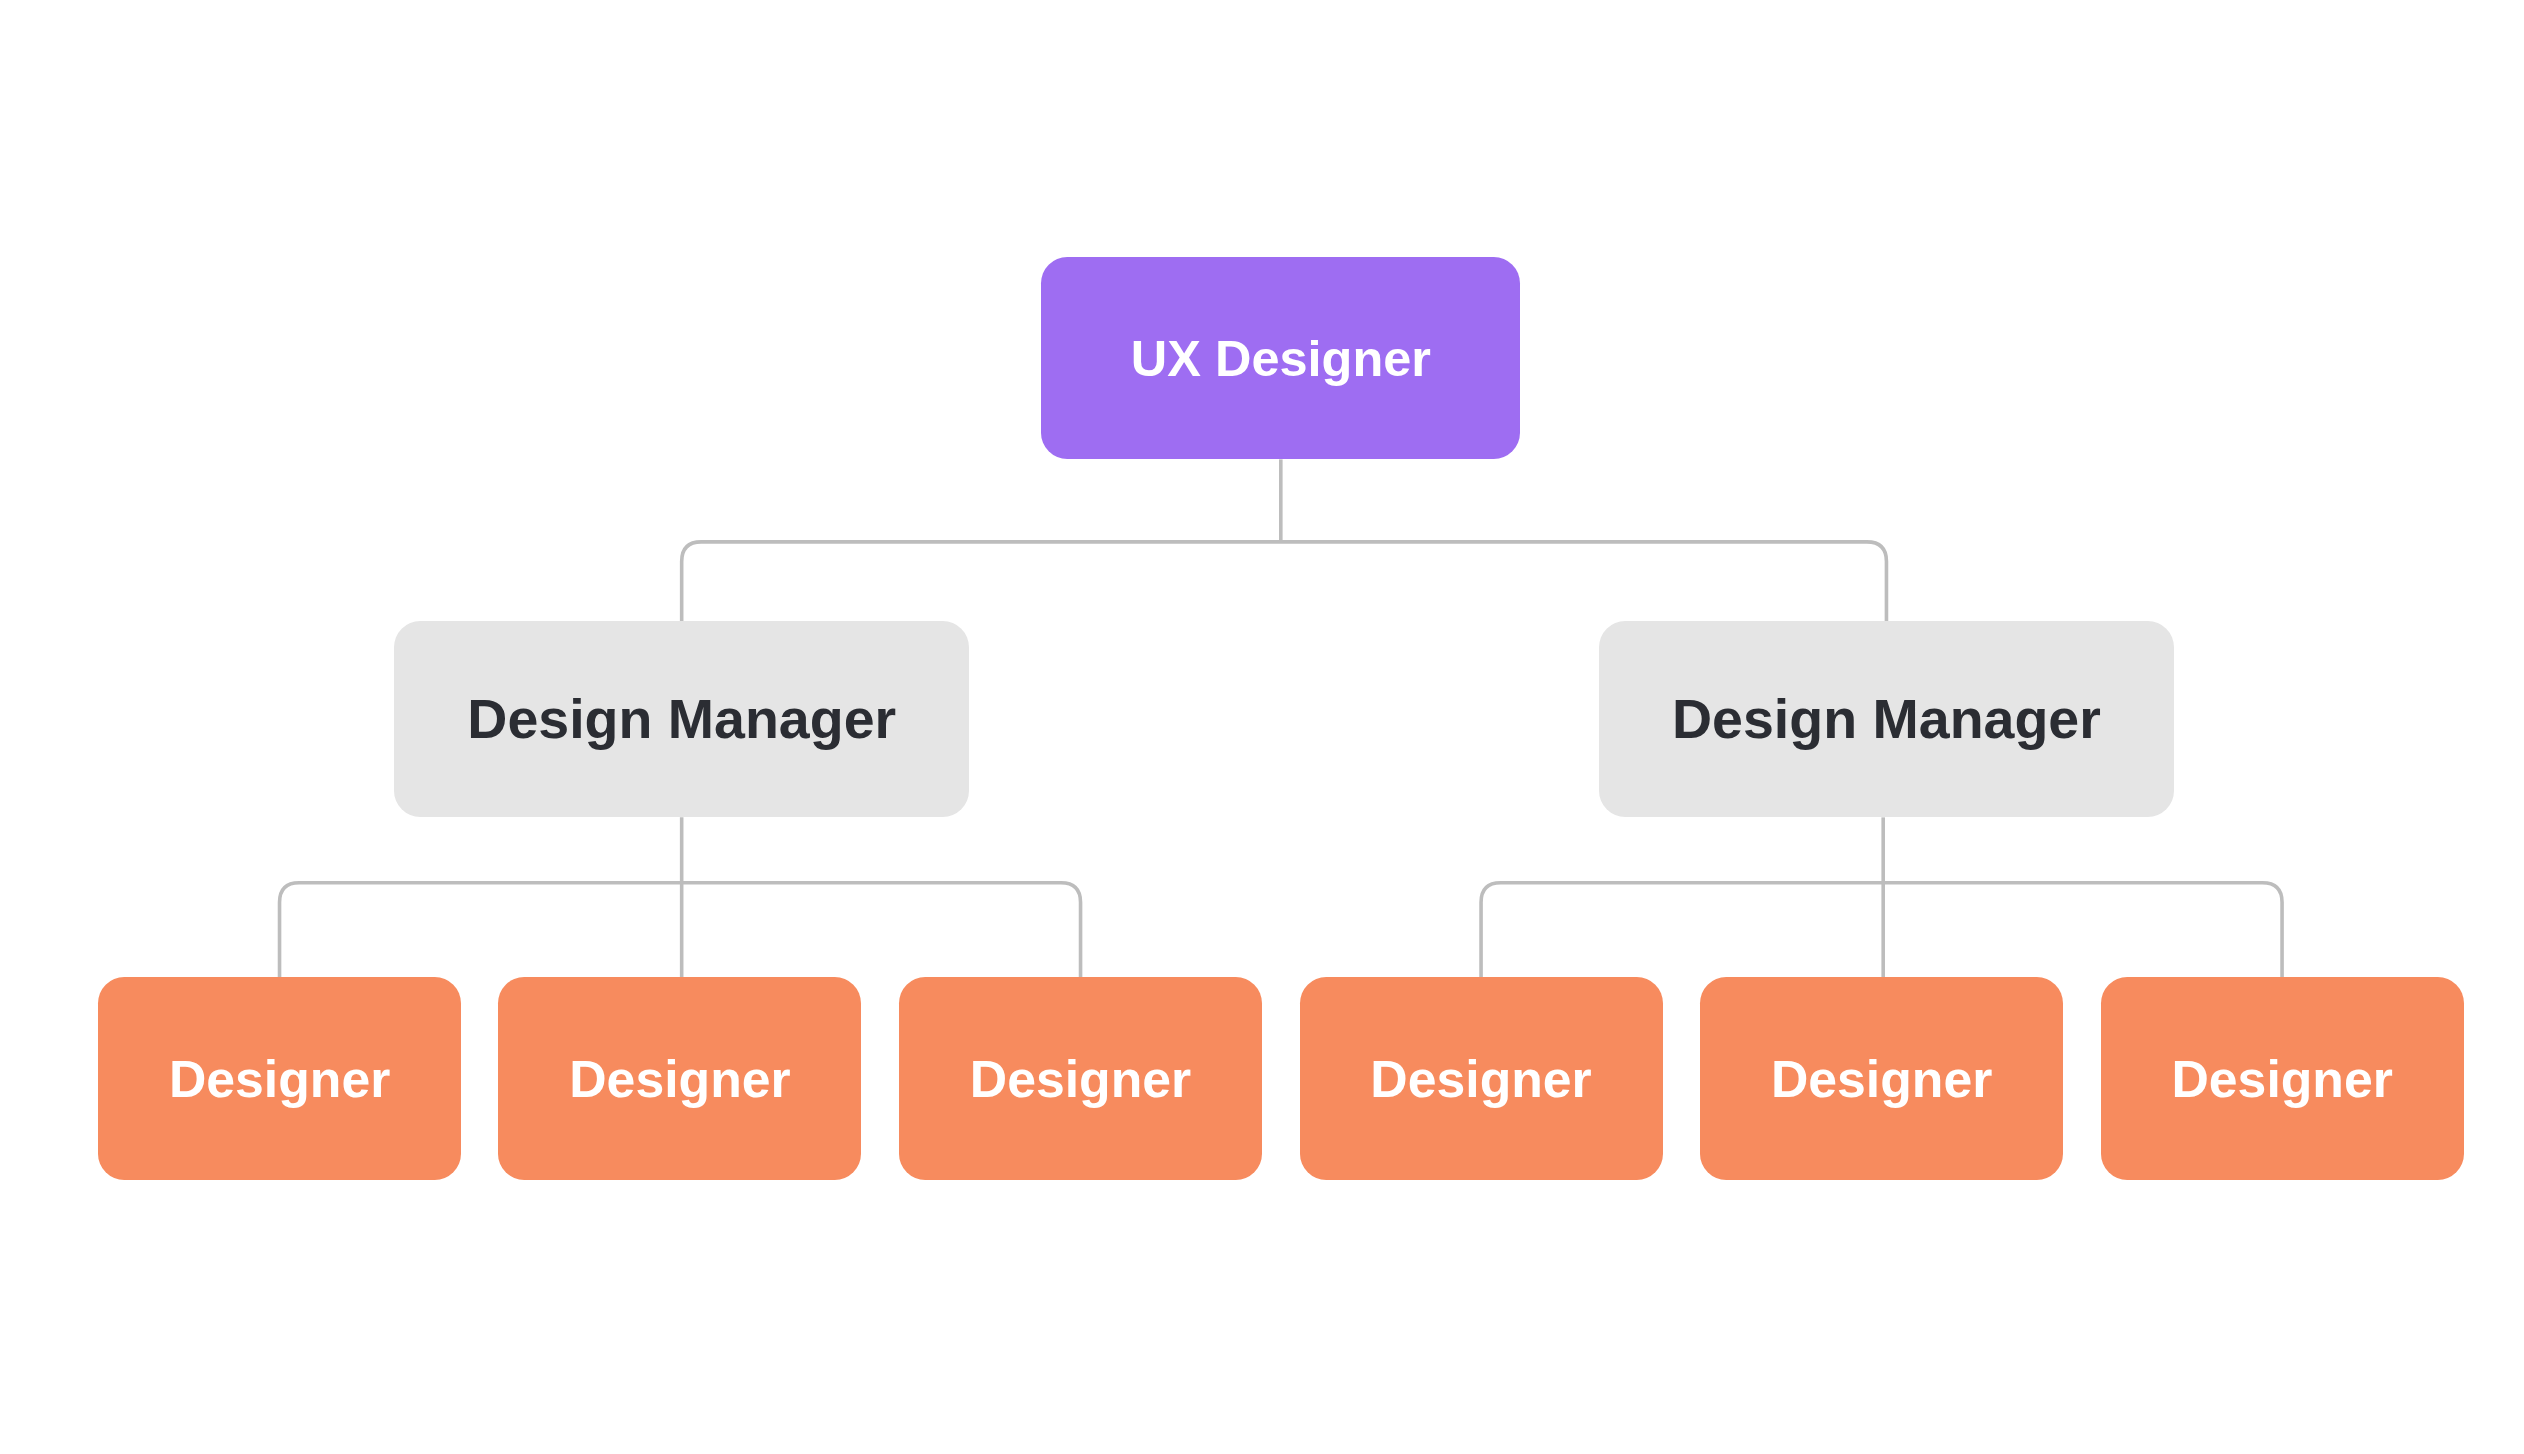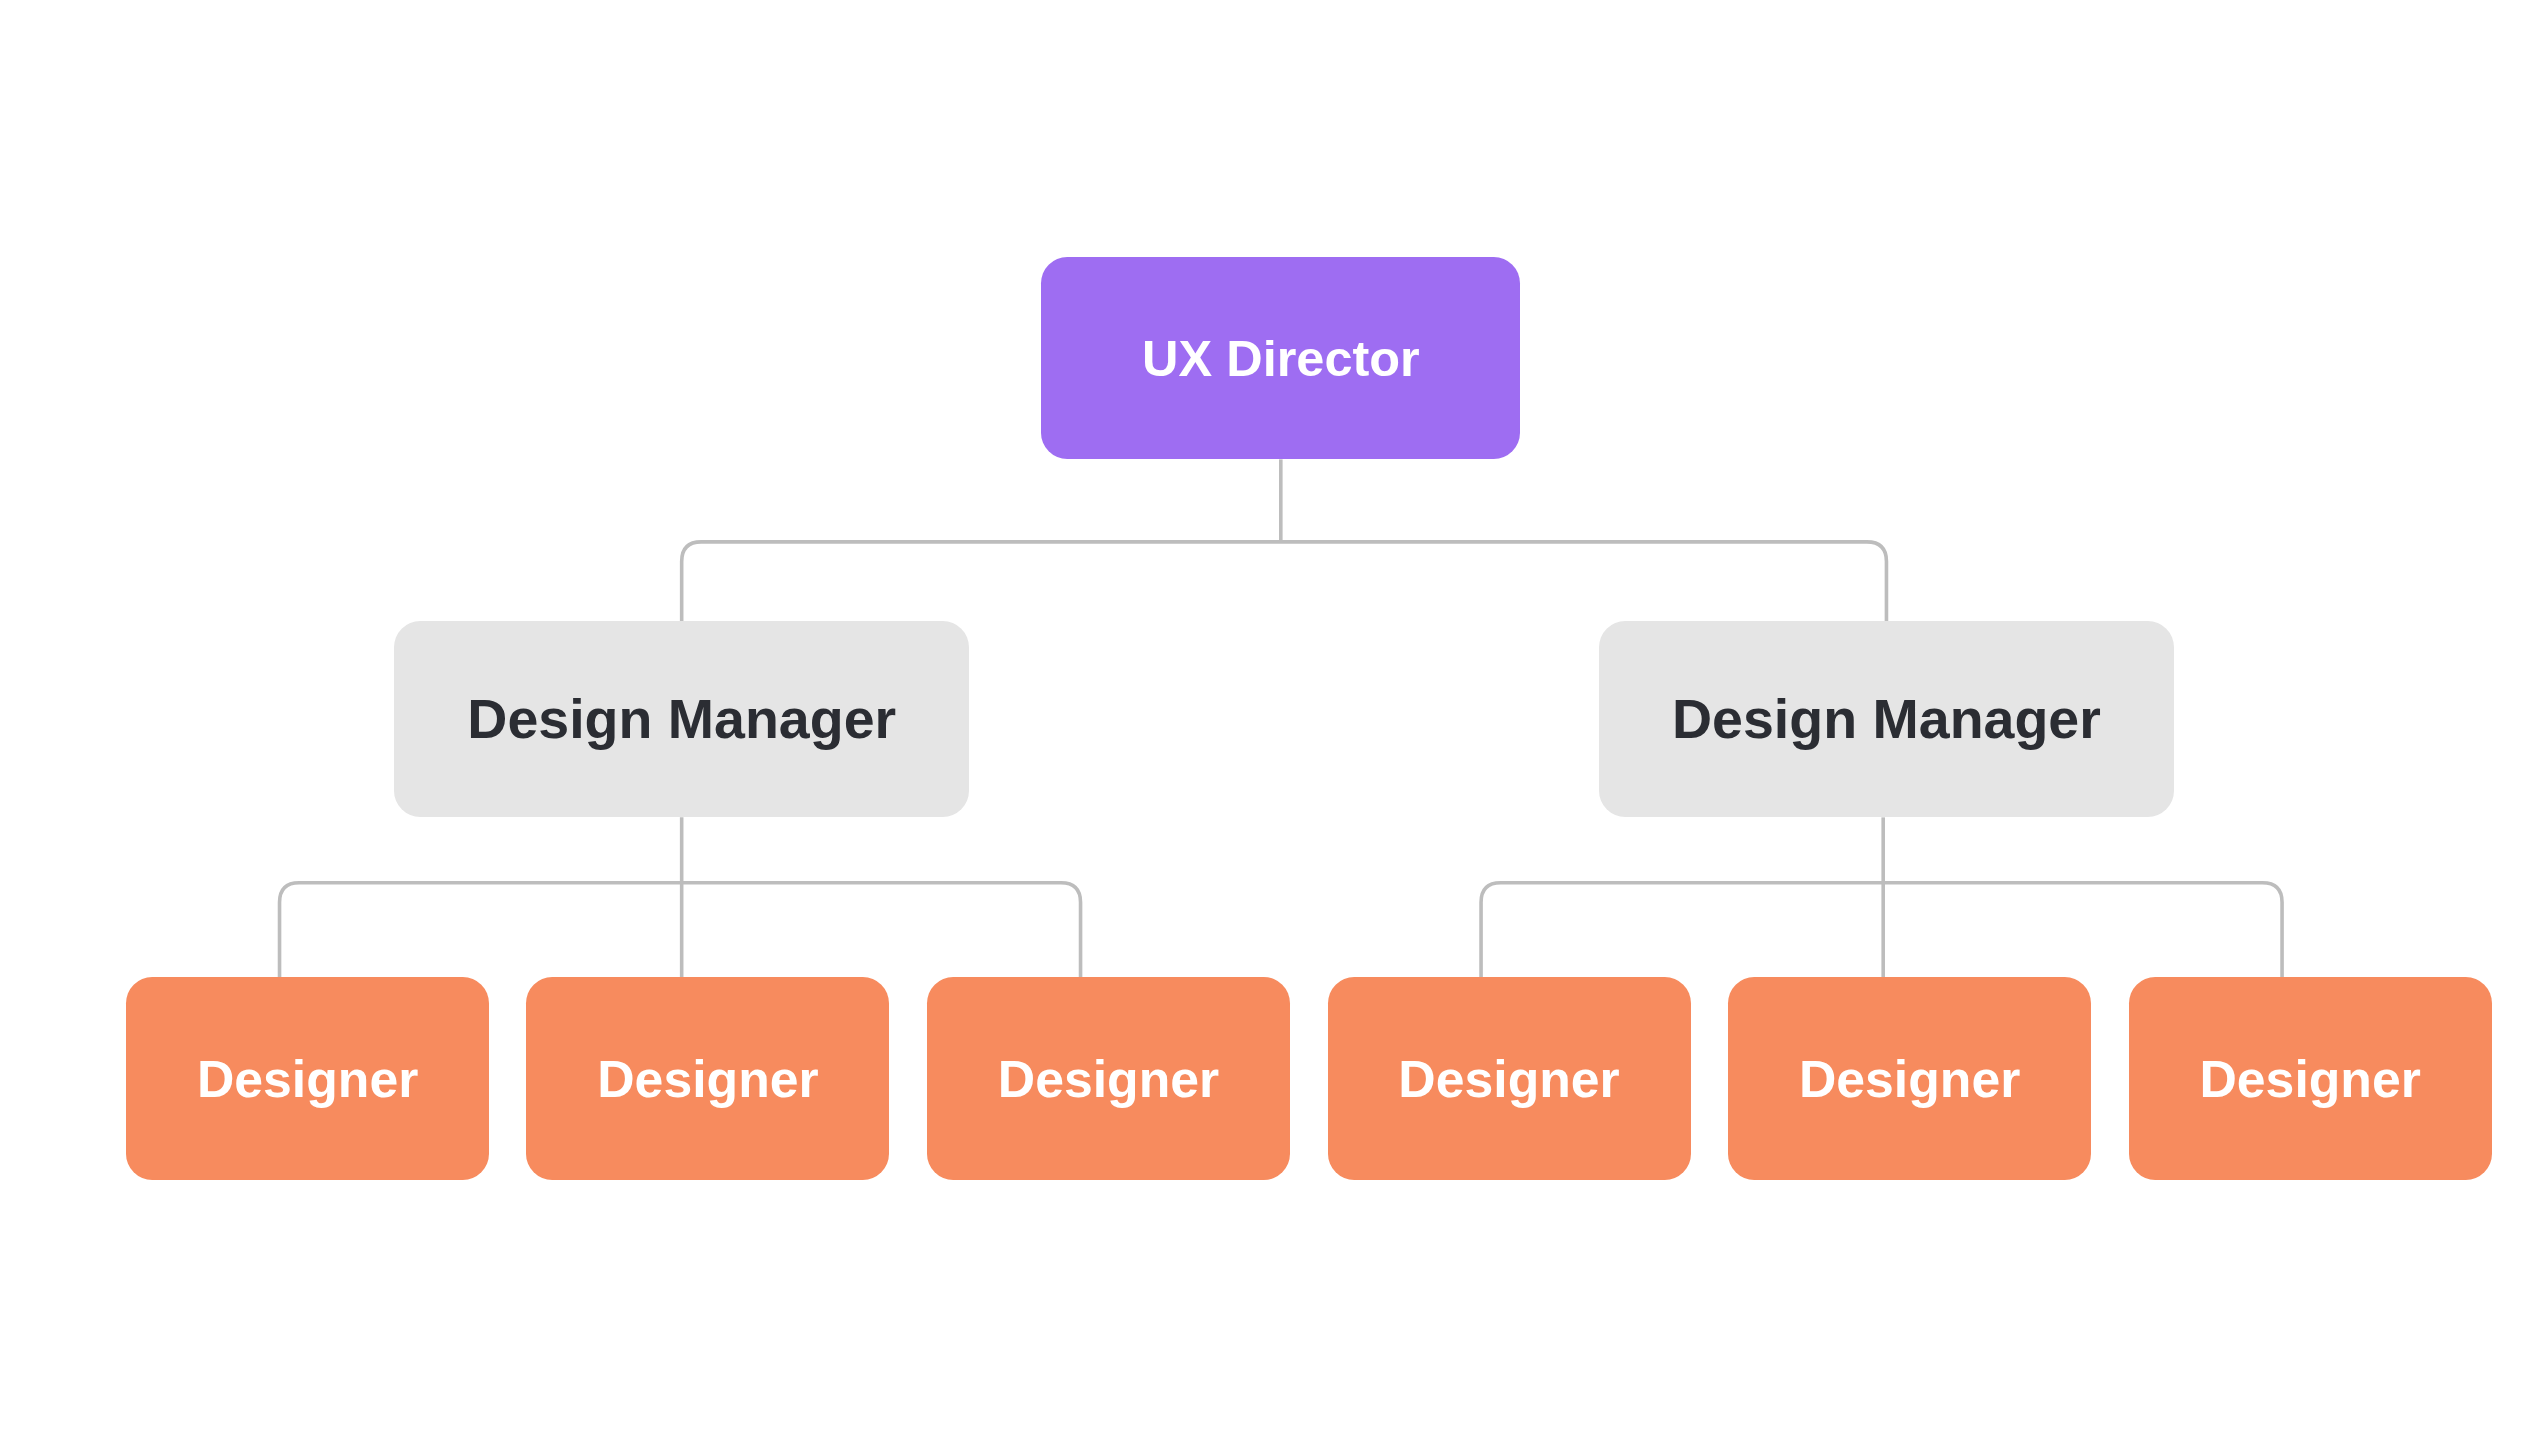--- a/index.html
+++ b/index.html
@@ -62,21 +62,20 @@
     font-size: 2.2vw;
   }
   .node-manager.m0 { left: 15.61%; }
   .node-manager.m1 { left: 63.34%; }
   .node-designer {
     top: 68.89%;
     width: 14.38%; height: 14.29%;
     background: var(--designer-bg);
     color: var(--designer-text);
     font-size: 2.05vw;
-    margin-left: 28px;
   }
   .node-designer.d0 { left: 3.89%; }
   .node-designer.d1 { left: 19.75%; }
   .node-designer.d2 { left: 35.62%; }
   .node-designer.d3 { left: 51.49%; }
   .node-designer.d4 { left: 67.36%; }
   .node-designer.d5 { left: 83.23%; }
 </style>
 </head>
 <body>
@@ -91,21 +90,21 @@
 
     <path d="M 417 500 L 417 598"></path>
 
     <path d="M 171 598 L 171 552 Q 171 540 183 540 L 649 540 Q 661 540 661 552 L 661 598"></path>
 
     <path d="M 1152 500 L 1152 598"></path>
 
     <path d="M 906 598 L 906 552 Q 906 540 918 540 L 1384 540 Q 1396 540 1396 552 L 1396 598"></path>
   </svg>
 
-  <div class="node node-director">UX Director</div>
+  <div class="node node-director">UX Designer</div>
 
   <div class="node node-manager m0">Design Manager</div>
 
   <div class="node node-manager m1">Design Manager</div>
 
   <div class="node node-designer d0">Designer</div>
 
   <div class="node node-designer d1">Designer</div>
 
   <div class="node node-designer d2">Designer</div>

